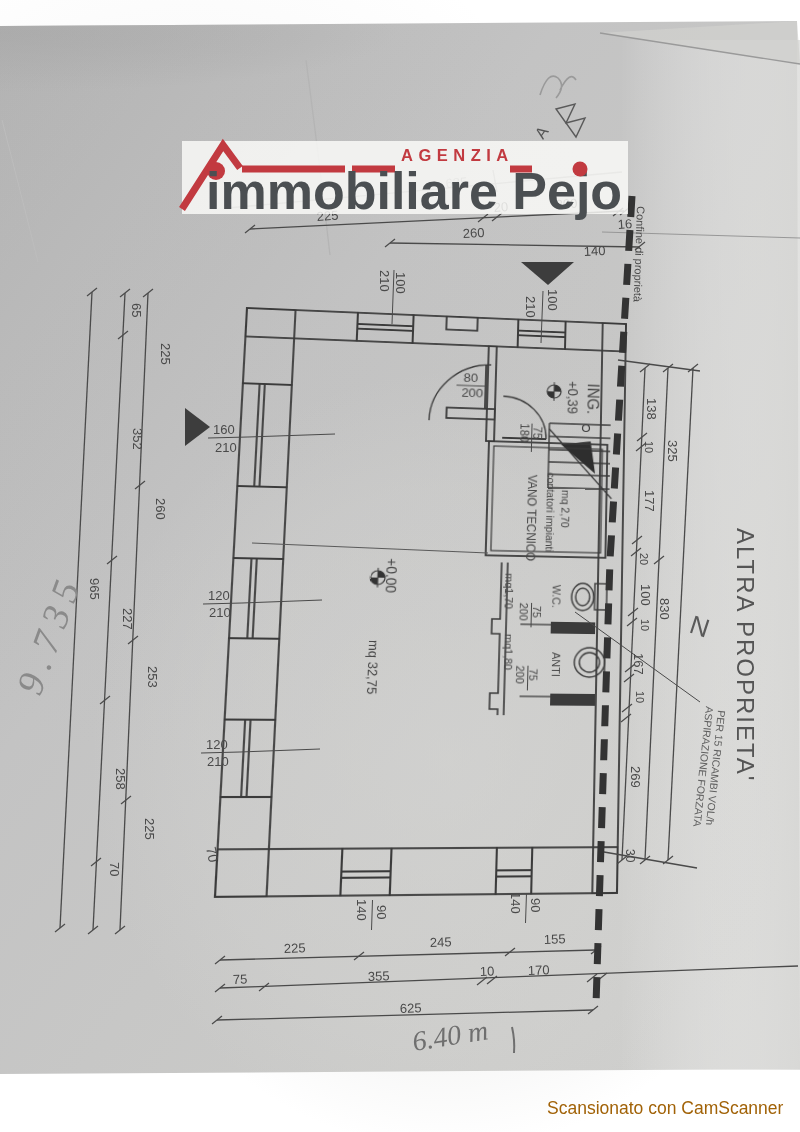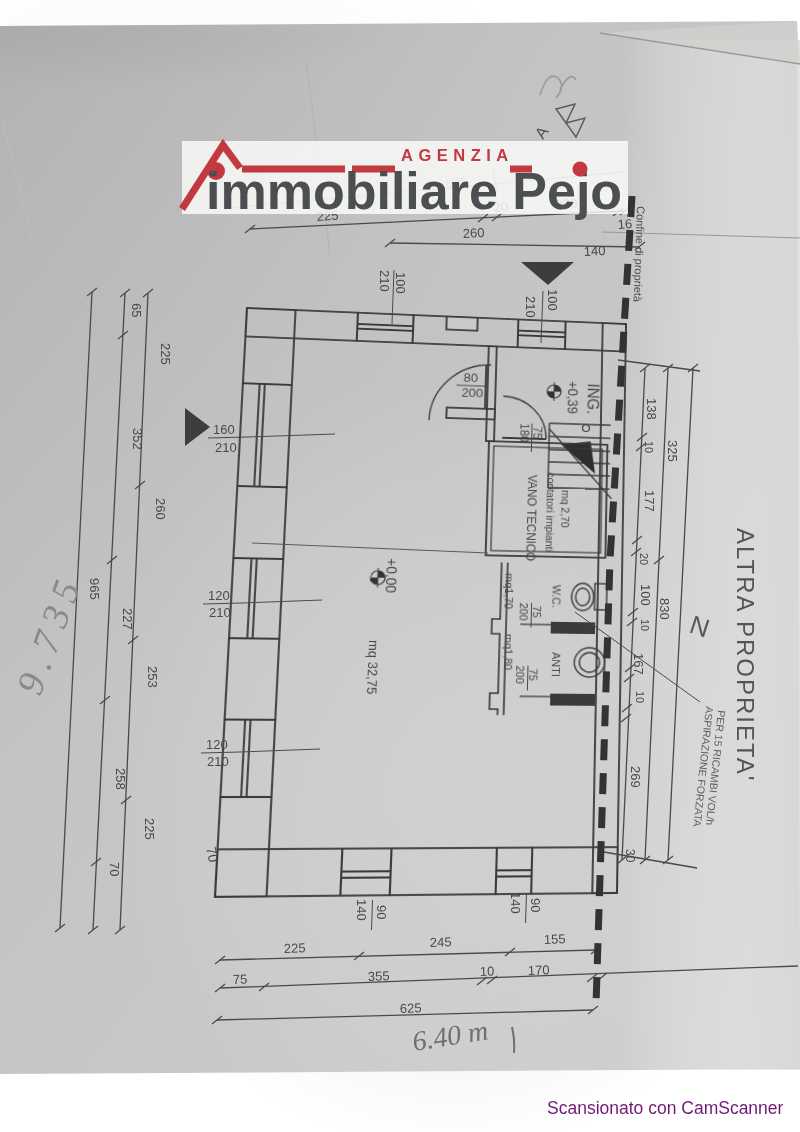--- a/index.html
+++ b/index.html
@@ -506,13 +506,13 @@
 
   <circle cx="216" cy="171" r="9" fill="#c23a40"></circle>
 
   <text x="401" y="161" font-family="Liberation Sans, sans-serif" font-size="16.5" font-weight="bold" letter-spacing="5.5" fill="#c23a40">AGENZIA</text>
 
   <text x="206" y="209" font-family="Liberation Sans, sans-serif" font-size="52" font-weight="bold" fill="#4b4f52">immobiliare Pejo</text>
 
   <circle cx="580" cy="169" r="7.5" fill="#c23a40"></circle>
 </svg>
 
-<div class="abs" style="left:547px;top:1098px;width:250px;font-size:17.5px;color:#701a75;">Scansionato con CamScanner</div>
+<div class="abs" style="left:547px;top:1098px;width:250px;font-size:17.5px;color:#a16207;">Scansionato con CamScanner</div>
 
 </body></html>

